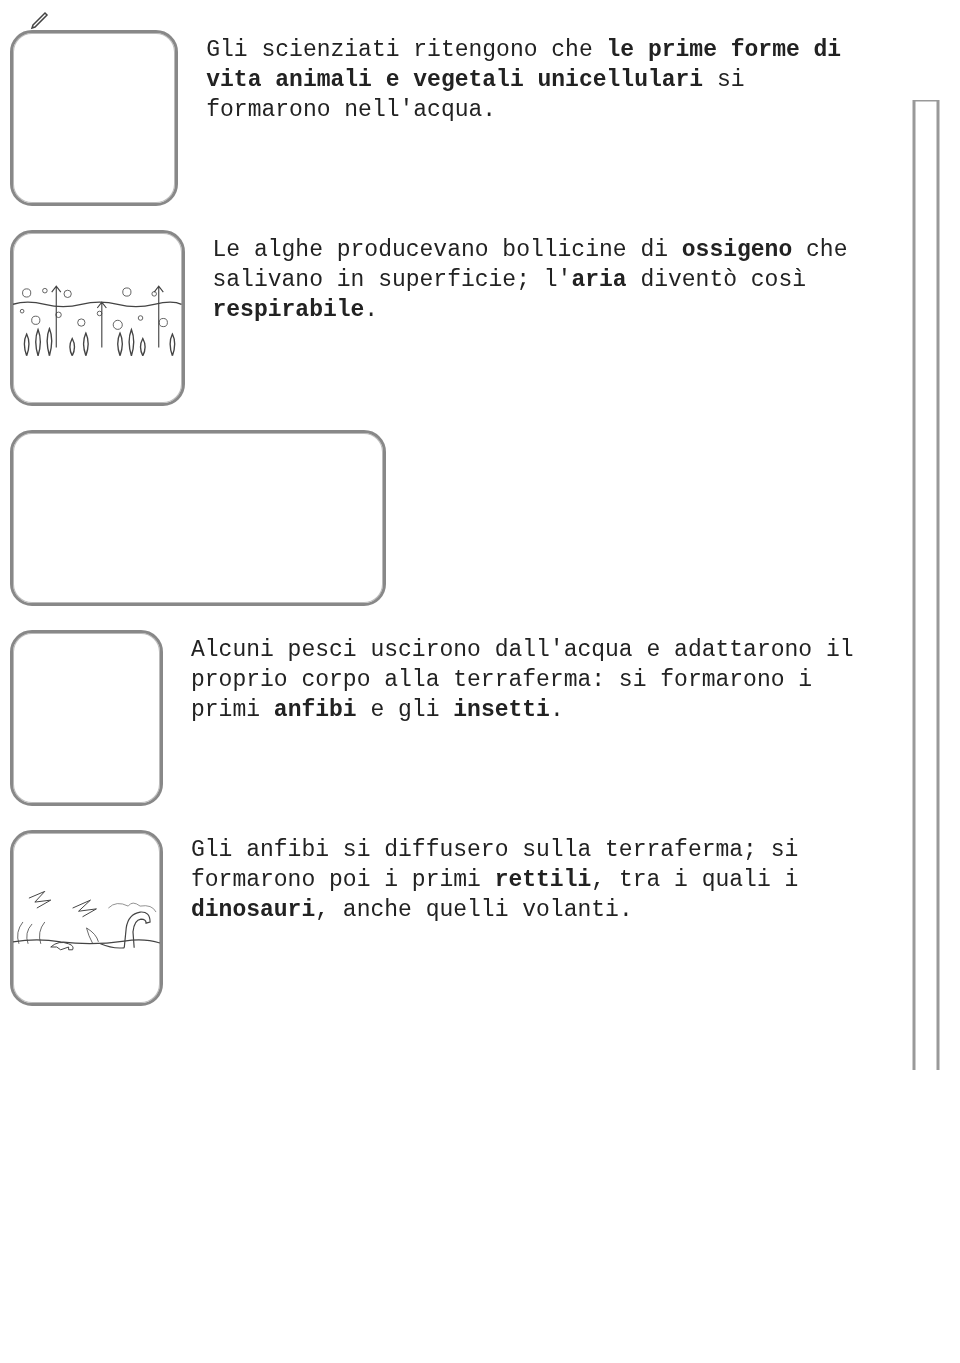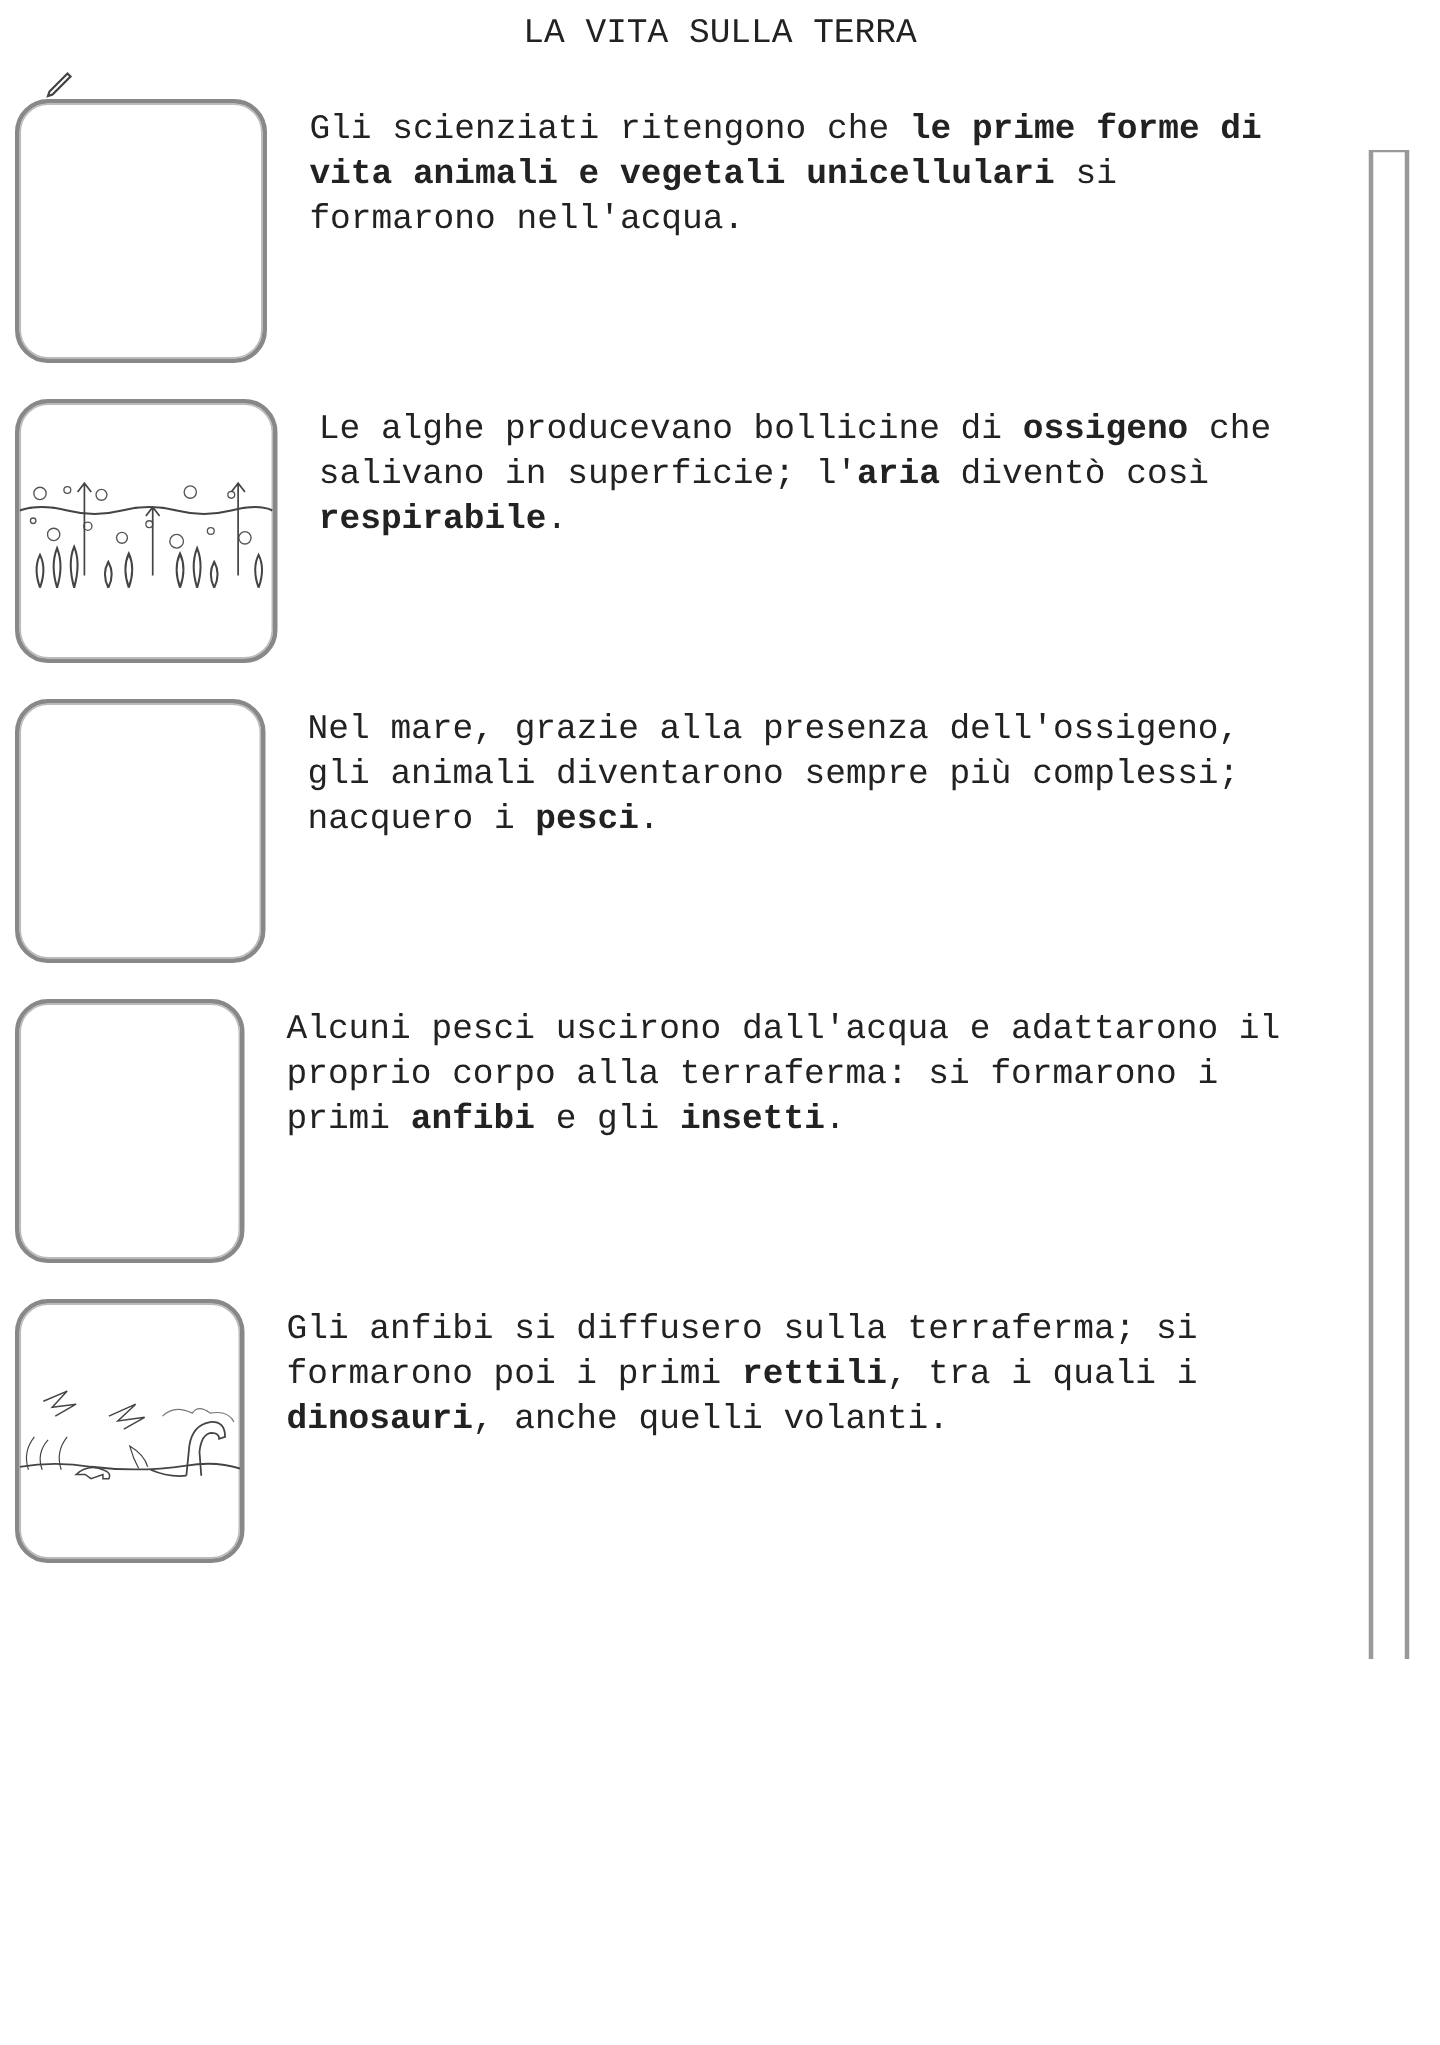--- a/index.html
+++ b/index.html
@@ -76,21 +76,20 @@
     left: 0; top: 0;
     width: 100%;
     height: 100%;
   }
 </style>
 </head>
 <body>
 
 <div class="page">
 
-  <div class="title">LA VITA SULLA TERRA</div>
 
   <div class="instructions">
     <div class="line">
       <span class="icon">
         <svg width="22" height="22" viewBox="0 0 22 22">
           <path d="M3 17 L15 5 L17 7 L5 19 L2 20 Z" fill="none" stroke="#444" stroke-width="1.5"></path>
         </svg>
       </span>
     </div>
   </div>
@@ -146,23 +145,20 @@
           <path d="M350 168 Q340 140 350 120 Q360 140 350 168" fill="none" stroke="#444" stroke-width="3"></path>
         </svg>
       </div>
       <div class="caption">
         <span>Le alghe producevano bollicine di </span><b>ossigeno</b><span> che salivano in superficie; l'</span><b>aria</b><span> diventò così </span><b>respirabile</b><span>.</span>
       </div>
     </div>
 
     <div class="row">
       <div class="imgbox"></div>
-      <div class="caption">
-        <span>Nel mare, grazie alla presenza dell'ossigeno, gli animali diventarono sempre più complessi; nacquero i </span><b>pesci</b><span>.</span>
-      </div>
     </div>
 
     <div class="row">
       <div class="imgbox"></div>
       <div class="caption">
         <span>Alcuni pesci uscirono dall'acqua e adattarono il proprio corpo alla terraferma: si formarono i primi </span><b>anfibi</b><span> e gli </span><b>insetti</b><span>.</span>
       </div>
     </div>
 
     <div class="row">

